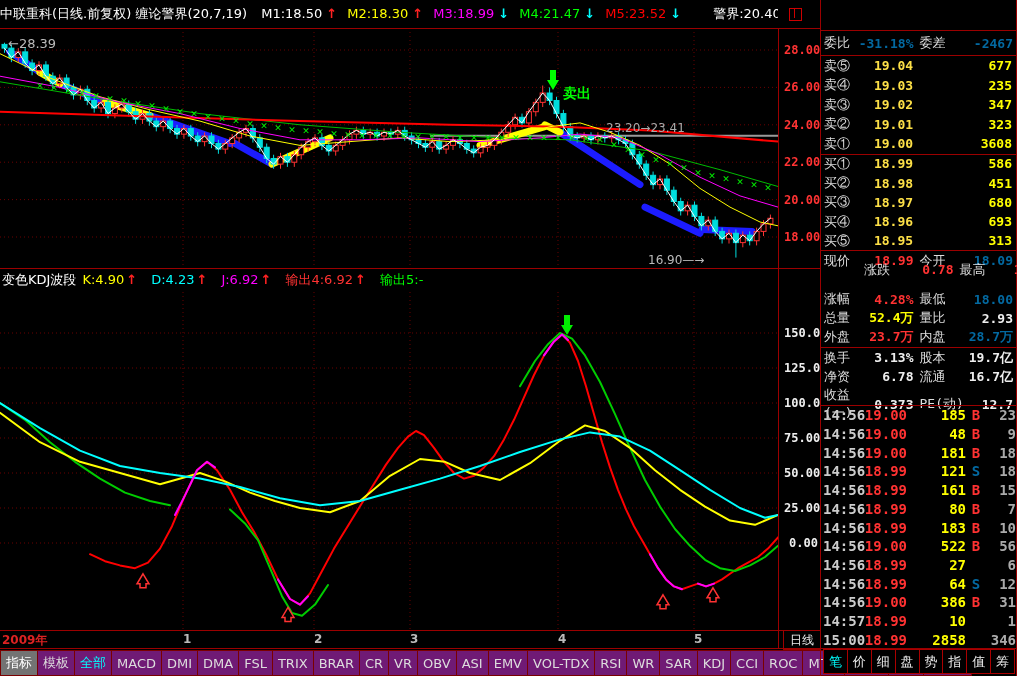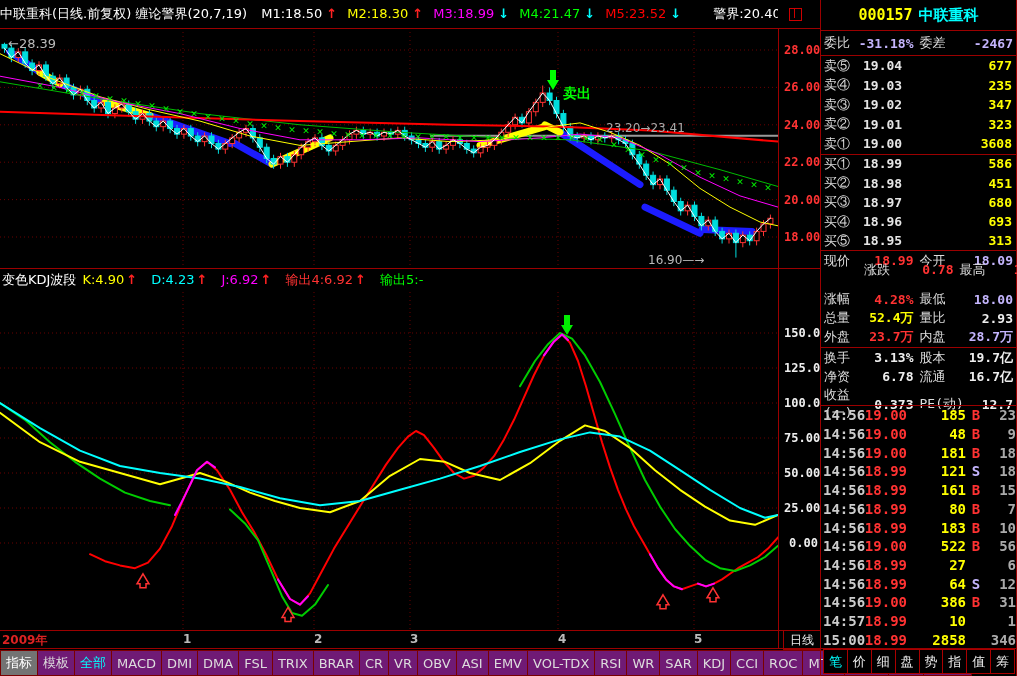--- a/index.html
+++ b/index.html
@@ -38,37 +38,37 @@
   
   #right-panel{left:820px;top:0;width:195px;height:676px;border-left:1px solid #9b0000;border-right:1px solid #9b0000;
                font-family:"DejaVu Sans Mono","Liberation Mono",monospace;}
   #rp-header{position:absolute;left:0;top:0;width:100%;height:30px;line-height:30px;text-align:center;font-size:15px;font-weight:bold;}
   #rp-code{color:#ffff00;margin-right:6px;}
   #rp-name{color:#00ffff;}
   .rp-sep{position:absolute;left:0;width:100%;height:1px;background:#9b0000;}
   .rp-row{position:absolute;left:0;width:100%;display:grid;font-size:13px;font-weight:bold;align-items:center;}
   .qrow{grid-template-columns:42px 1fr 66px;height:19.5px;}
   .qrow .ql{color:#dddddd;padding-left:3px;font-weight:normal;}
-  .qrow .qp{text-align:left;color:#e5e5e5;padding-right:26px;}
+  .qrow .qp{text-align:center;color:#fde047;padding-right:26px;}
   .qrow .qv{text-align:right;color:#ffff00;padding-right:4px;}
   .irow{grid-template-columns:36px 1fr 40px 1fr;height:19.4px;}
   .irow .lab{color:#dddddd;padding-left:3px;font-weight:normal;}
   .irow .val{text-align:right;padding-right:3px;}
   .trow{grid-template-columns:42px 44px 1fr 16px 32px;height:18.7px;font-size:14px;}
   .trow .tt{color:#cccccc;padding-left:2px;}
   .trow .tp{text-align:right;color:#ff3232;}
   .trow .tv{text-align:right;color:#ffff00;padding-right:2px;}
   .trow .ts{text-align:center;}
   .trow .tc{text-align:right;color:#aaaaaa;}
   #rp-tabs{position:absolute;left:2px;top:649px;width:192px;height:25px;display:flex;}
   .rp-tab{flex:1;border:1px solid #aa0000;border-left-width:0;color:#eeeeee;font-size:13px;
           display:flex;align-items:center;justify-content:center;background:#000;}
   .rp-tab:first-child{border-left-width:1px;}
   .rp-tab.active{color:#00ffff;}
-  .c-red{color:#ff3232;} .c-green{color:#c4b5fd;} .c-yellow{color:#ffff00;}
+  .c-red{color:#ff3232;} .c-green{color:#0369a1;} .c-yellow{color:#ffff00;}
   .c-white{color:#eeeeee;} .c-magenta{color:#ff00ff;}
   #win-icon{left:789px;top:8px;width:11px;height:11px;border:1px solid #cc0000;}
   #win-icon:before{content:"";position:absolute;left:4px;top:0;width:1px;height:9px;background:#cc0000;}
 </style>
 </head>
 <body>
 
 <div class="abs" id="top-header"><span style="color: rgb(255, 255, 255); margin-right: 14px;">中联重科(日线.前复权) 缠论警界(20,7,19)</span><span style="color: rgb(255, 255, 255);">M1:18.50</span><span class="up-arrow" style="margin-right: 10px;">↑</span><span style="color: rgb(255, 255, 0);">M2:18.30</span><span class="up-arrow" style="margin-right: 10px;">↑</span><span style="color: rgb(255, 0, 255);">M3:18.99</span><span class="down-arrow" style="margin-right: 10px;">↓</span><span style="color: rgb(0, 255, 0);">M4:21.47</span><span class="down-arrow" style="margin-right: 10px;">↓</span><span style="color: rgb(255, 0, 0);">M5:23.52</span><span class="down-arrow" style="margin-right: 10px;">↓</span><span style="color: rgb(255, 255, 255); margin-left: 22px;">警界:20.40</span></div>
 <div class="abs" id="win-icon"></div>
 
@@ -475,23 +475,20 @@
     <div class="tb-item">KDJ</div>
     <div class="tb-item">CCI</div>
     <div class="tb-item">ROC</div>
     <div class="tb-item">MTM</div>
     <div class="tb-item">BOLL</div>
     <div class="tb-item">PSY</div>
     <div class="tb-item">MCST</div>
   </div>
 
 <div class="abs" id="right-panel">
-  <div id="rp-header">
-    <span id="rp-code">000157</span><span id="rp-name">中联重科</span>
-  </div>
   <div id="rp-body">
       <div class="rp-sep" style="top: 30px;"></div>
       <div class="rp-row irow" style="top: 31px; height: 24px;">
         <span class="lab">委比</span>
         <span class="val c-green">-31.18%</span>
         <span class="lab">委差</span>
         <span class="val c-green">-2467</span>
       </div>
       <div class="rp-sep" style="top: 55px;"></div>
       <div class="rp-row qrow" style="top: 56px;">

